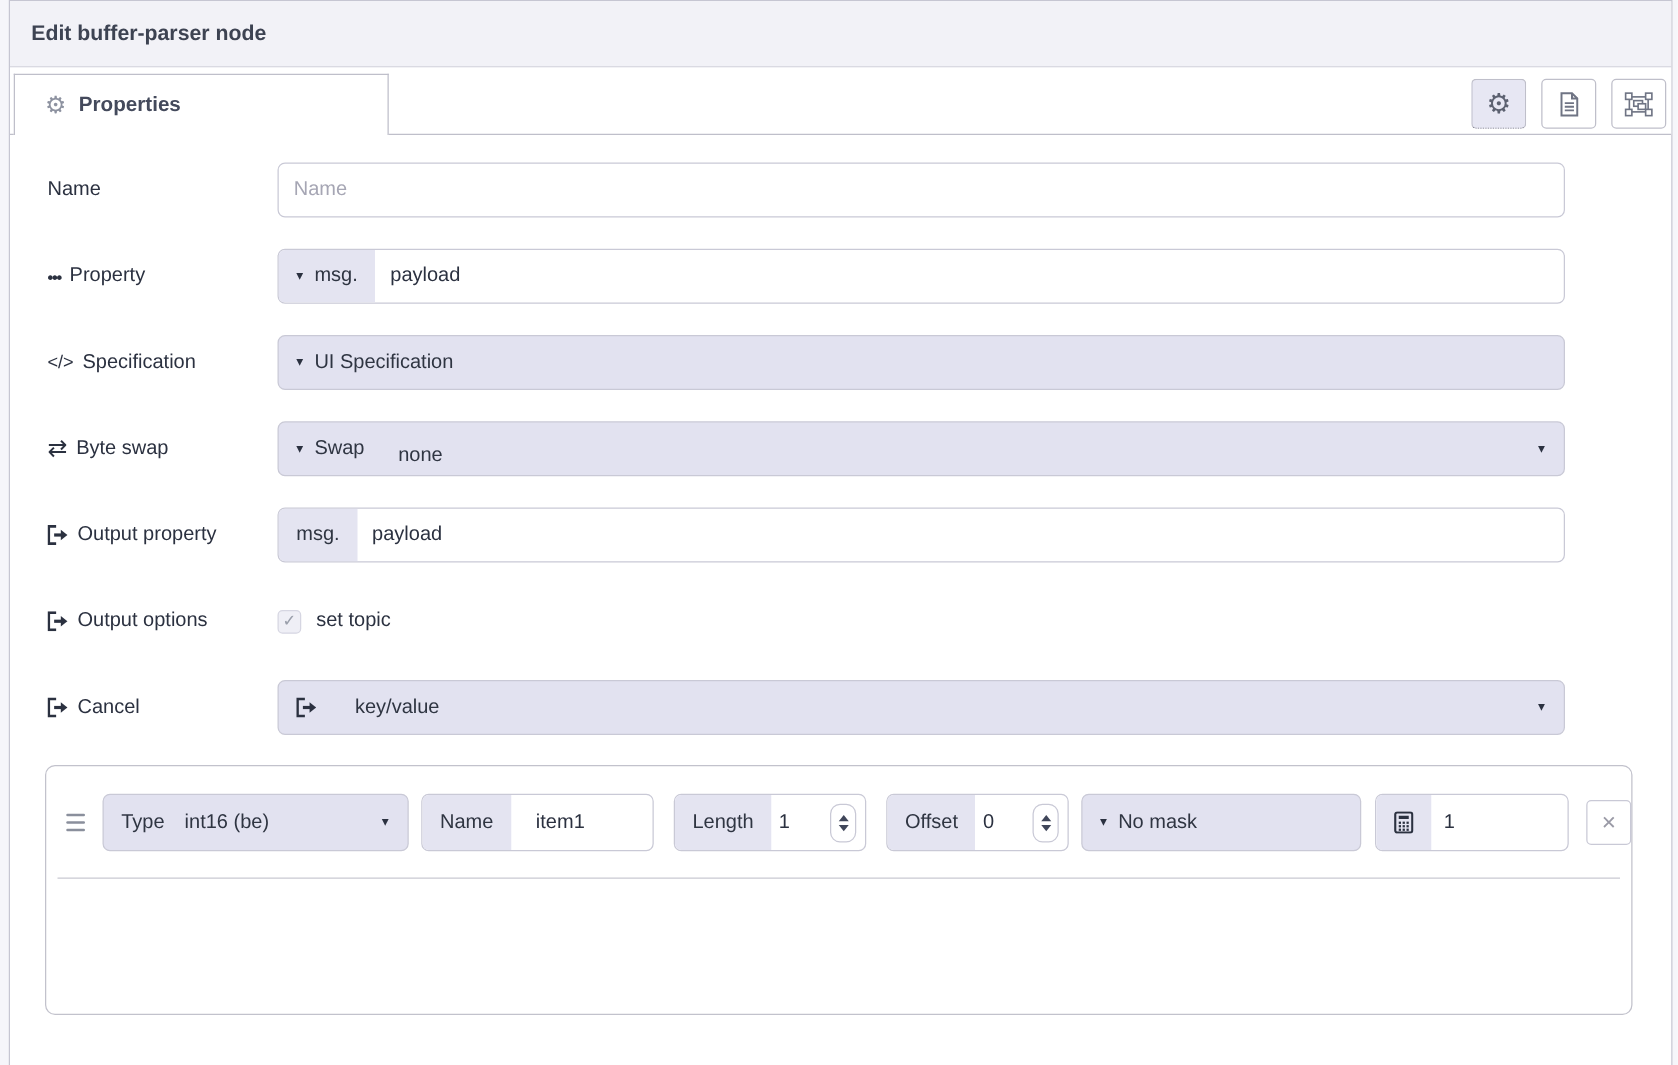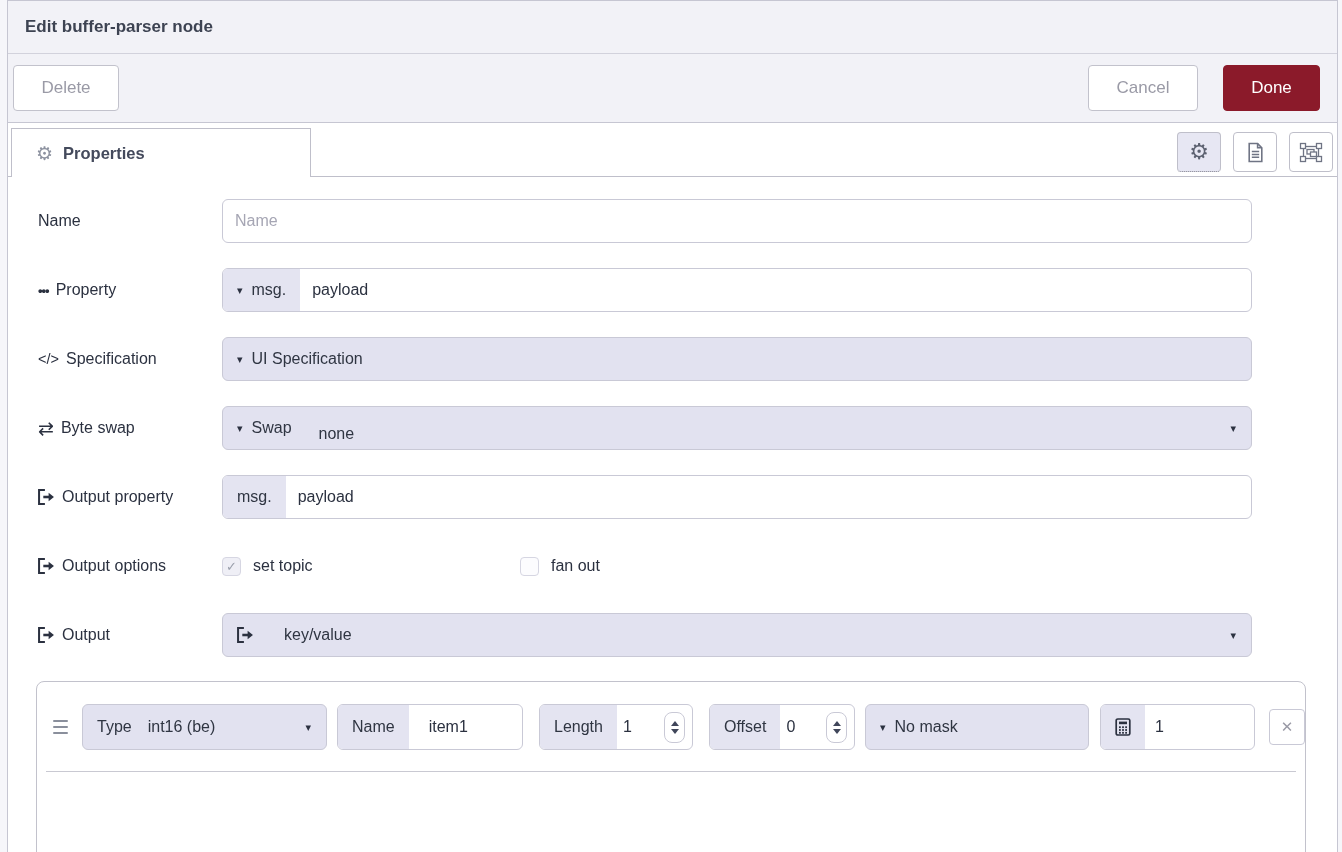--- a/index.html
+++ b/index.html
@@ -93,25 +93,20 @@
 </style>
 </head>
 <body>
 
 <div class="dialog">
 
   <div class="hdr">
     <div class="hdr-title">Edit buffer-parser node</div>
   </div>
 
-  <div class="tbar">
-    <div class="btn btn-delete">Delete</div>
-    <div class="btn btn-cancel">Cancel</div>
-    <div class="btn btn-done">Done</div>
-  </div>
 
   <div class="tabbar">
     <div class="tab">
       <span class="tab-gear">⚙</span>
       <span class="tab-label">Properties</span>
     </div>
     <div class="tab-tools">
       <div class="tool-btn active">
         <span class="tool-gear">⚙</span>
       </div>
@@ -222,34 +217,30 @@
           <path d="M6.5 1 H1 V14 H6.5" fill="none" stroke="#2b3140" stroke-width="1.9"></path>
           <rect x="5" y="6.3" width="5.5" height="2.4" fill="#2b3140"></rect>
           <path d="M10 3.6 L15 7.5 L10 11.4 Z" fill="#2b3140"></path>
         </svg>
         <span>Output options</span>
       </div>
       <div class="cbgroup">
         <span class="cb checked">✓</span>
         <span class="cblabel">set topic</span>
       </div>
-      <div class="cbgroup">
-        <span class="cb">✓</span>
-        <span class="cblabel">fan out</span>
-      </div>
     </div>
 
     <div class="frow" style="margin-bottom:24px">
       <div class="flabel">
         <svg class="licon" width="17" height="16" viewBox="0 0 16 15">
           <path d="M6.5 1 H1 V14 H6.5" fill="none" stroke="#2b3140" stroke-width="1.9"></path>
           <rect x="5" y="6.3" width="5.5" height="2.4" fill="#2b3140"></rect>
           <path d="M10 3.6 L15 7.5 L10 11.4 Z" fill="#2b3140"></path>
         </svg>
-        <span>Output</span>
+        <span>Cancel</span>
       </div>
       <div class="fctrl">
           <div class="field tint">
         <div class="prefix" style="background:transparent; gap:30px">
           <svg width="17" height="16" viewBox="0 0 16 15">
             <path d="M6.5 1 H1 V14 H6.5" fill="none" stroke="#2b3140" stroke-width="1.9"></path>
             <rect x="5" y="6.3" width="5.5" height="2.4" fill="#2b3140"></rect>
             <path d="M10 3.6 L15 7.5 L10 11.4 Z" fill="#2b3140"></path>
           </svg>
           <span>key/value</span>

